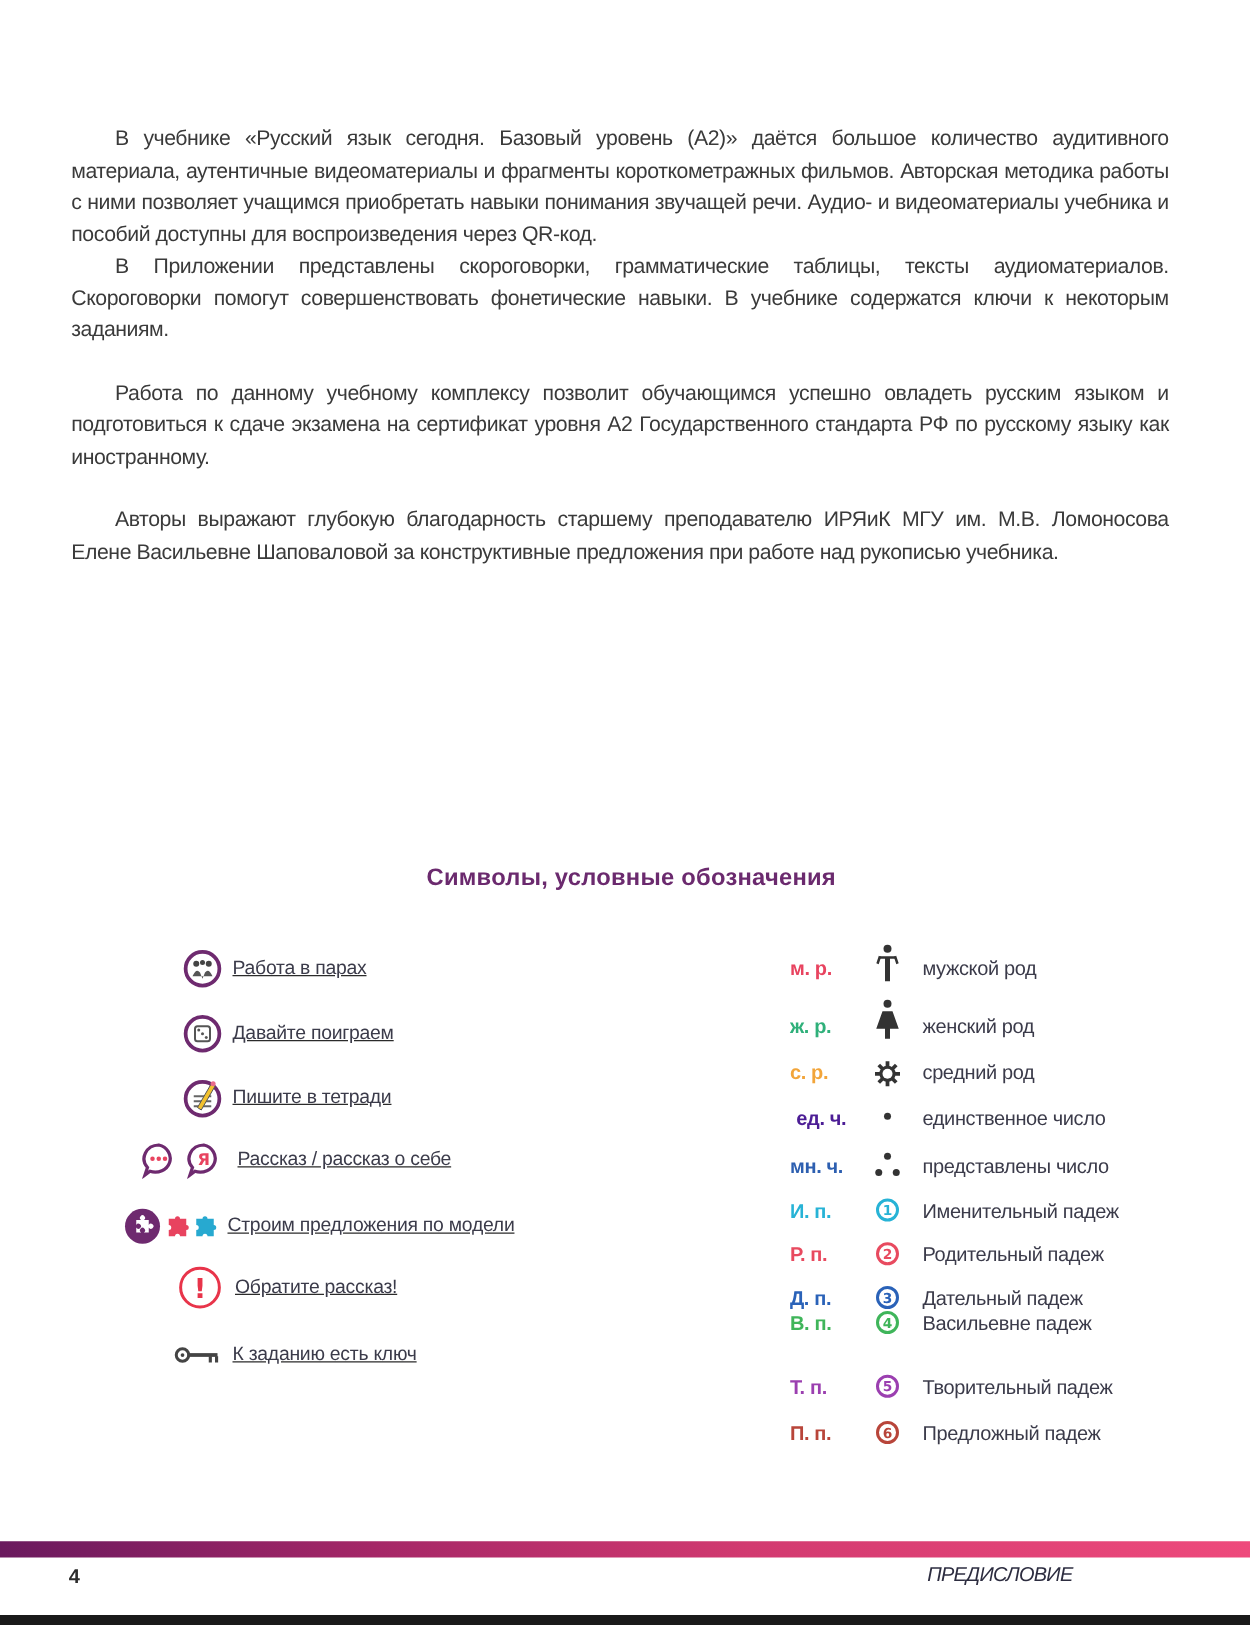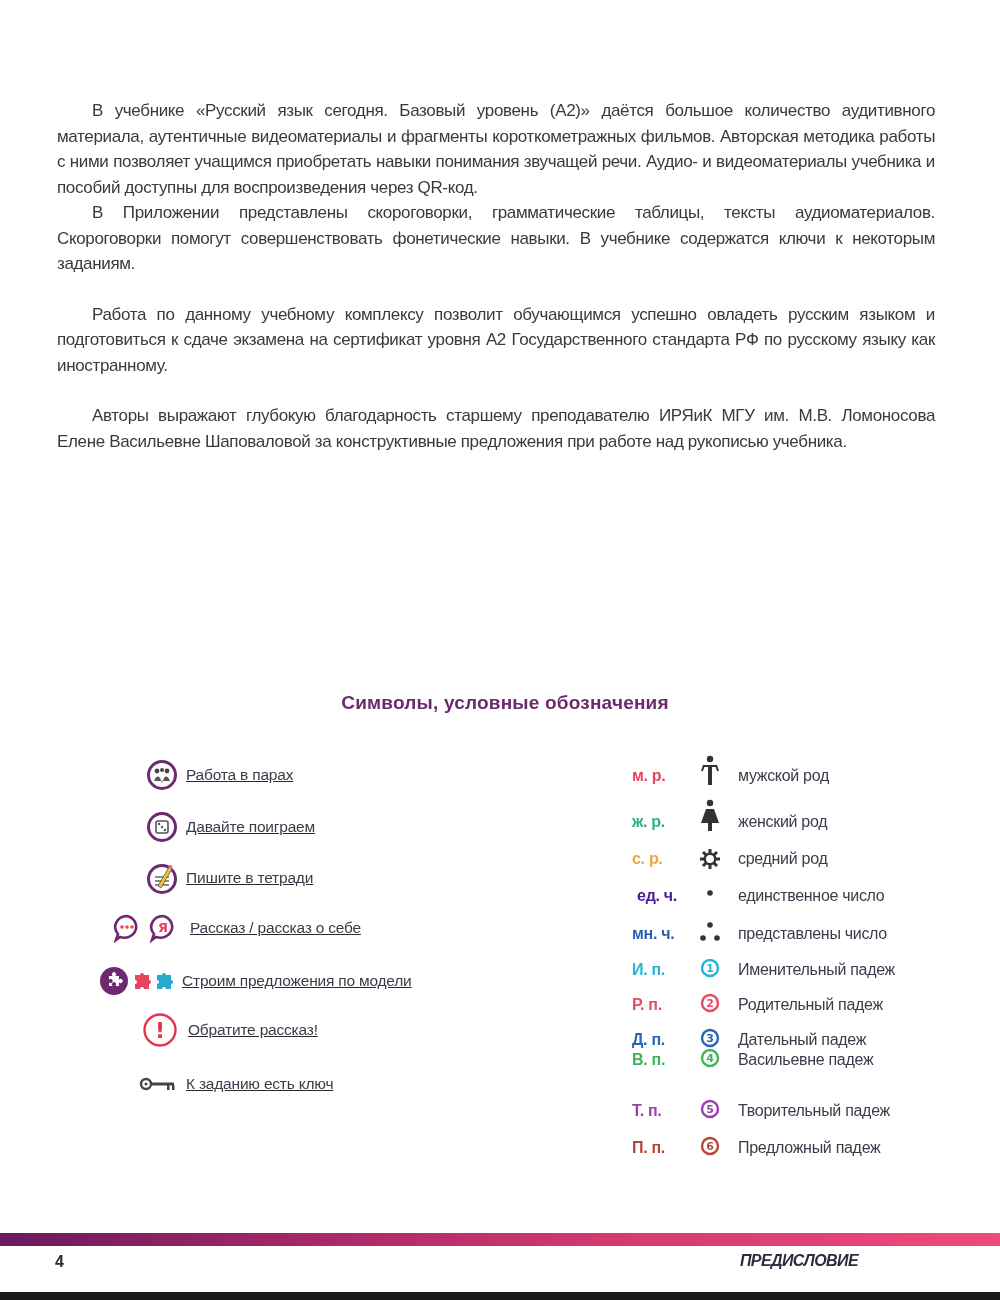--- a/index.html
+++ b/index.html
@@ -23,21 +23,21 @@
 
     .right-col { position: absolute; left: 592px; top: 758px; width: 340px; }
     .r-item { position: absolute; left: 0; height: 28px; display: flex; align-items: center; }
     .r-abbr { width: 50px; font-size: 16px; font-weight: bold; letter-spacing: -0.3px; white-space: nowrap; margin-left: 40px; }
     .r-icon { width: 56px; display: flex; justify-content: center; align-items: center; height: 28px; }
     .r-label { font-size: 16px; color: #3b3b4a; letter-spacing: -0.3px; white-space: nowrap; }
 
     .footer-bar { position: absolute; left: 0; top: 1233px; width: 1000px; height: 13px;
       background: linear-gradient(90deg, #6a1a5e 0%, #a52767 30%, #d23a70 60%, #ee4a7c 100%); }
     .page-number { position: absolute; left: 55px; top: 1253px; font-size: 16px; font-weight: bold; color: #2d2d2d; }
-    .section-name { position: absolute; right: 78px; top: 1252px; font-size: 16px; font-style: italic; font-weight: bold;
+    .section-name { position: absolute; right: 78px; top: 1252px; font-size: 16px; font-style: italic; font-weight: normal;
       color: #2d2d40; letter-spacing: -0.6px; }
     .bottom-edge { position: absolute; left: 0; top: 1292px; width: 1000px; height: 8px; background: #1a1a1a; }
     .svg-ico { display: block; }
   </style>
 </head>
 <body>
 
 <div class="page">
 
   <div class="body-text">

